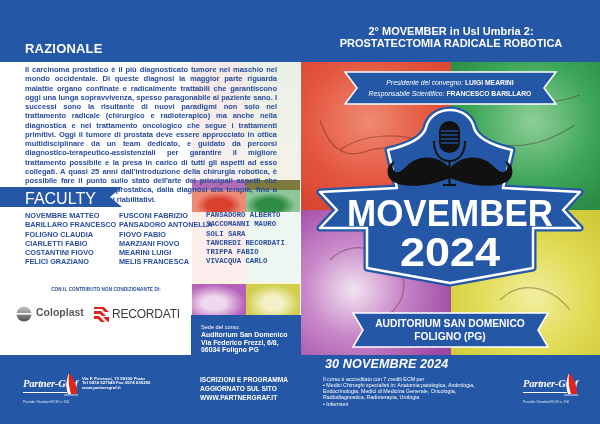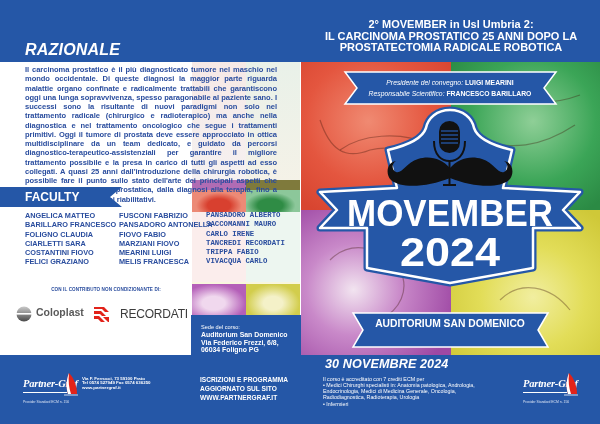--- a/index.html
+++ b/index.html
@@ -1,47 +1,47 @@
 <!DOCTYPE html>
 <html><head>
 <meta charset="utf-8">
 <style>
 *{margin:0;padding:0;box-sizing:border-box;}
 html,body{width:600px;height:424px;overflow:hidden;background:#ffffff;}
 body{position:relative;font-family:"Liberation Sans",sans-serif;}
 .abs{position:absolute;}
 .band{background:#2557a7;}
-#raz-heading{left:25px;top:41px;font-size:16px;font-weight:bold;color:#fff;letter-spacing:0.2px;font-style:italic;}
+#raz-heading{left:25px;top:41px;font-size:13px;font-weight:bold;color:#fff;letter-spacing:0.2px;}
 #raz-body{left:25px;top:65px;width:252px;font-size:7.55px;line-height:9.25px;color:#2a4d9e;text-align:justify;font-weight:bold;letter-spacing:-0.05px;}
 #collage{left:192px;top:62px;width:108px;height:254px;overflow:hidden;}
 #collage div{position:absolute;}
 #faculty-banner{left:0;top:187px;width:122px;height:20px;}
-#faculty-heading{left:25px;top:190px;font-size:12px;font-weight:bold;color:#fff;}
+#faculty-heading{left:25px;top:190px;font-size:16px;font-weight:normal;color:#fff;}
 .fac-col{position:absolute;top:211px;font-size:7.3px;line-height:9.25px;font-weight:bold;color:#2a4d9e;white-space:nowrap;}
 .fac-col div{height:9.25px;}
 #sponsor-caption{left:0;top:287px;width:212px;text-align:center;font-size:4.6px;font-weight:bold;color:#2a4d9e;letter-spacing:0.1px;}
 #coloplast{left:16px;top:306px;height:18px;display:flex;align-items:flex-start;}
 #coloplast-text{font-size:10.5px;font-weight:bold;color:#5a5a5a;margin-left:4px;}
 #recordati{left:94px;top:305px;height:18px;display:flex;align-items:center;}
-#recordati-text{font-size:12px;color:#3c3c3c;margin-left:11px;letter-spacing:-0.2px;}
+#recordati-text{font-size:12px;color:#3c3c3c;margin-left:3px;letter-spacing:-0.2px;}
 #sede-box{left:191px;top:315px;width:110px;height:41px;background:#2557a7;padding:8px 0 0 10px;color:#fff;}
 #sede-label{font-size:5.6px;line-height:8px;}
 .sede-line{font-size:6.9px;font-weight:bold;line-height:7.6px;white-space:nowrap;}
 #top-band{left:0;top:0;width:600px;height:62px;}
 #bottom-band{left:0;top:355px;width:600px;height:69px;}
 .pg-logo{position:absolute;width:60px;height:36px;}
 .pg-word{position:absolute;left:0;top:6px;font-family:"Liberation Serif",serif;font-style:italic;font-weight:bold;font-size:10.5px;color:#fff;white-space:nowrap;letter-spacing:-0.2px;}
 .pg-underline{position:absolute;left:0;top:20px;width:44px;height:1px;background:#fff;}
 .pg-sail{position:absolute;left:40px;top:0;}
 .pg-provider{position:absolute;left:0;top:28px;font-size:3.4px;color:#d8e2f4;white-space:nowrap;}
 #pg-address{left:82px;top:377px;font-size:4.4px;line-height:4.4px;font-weight:bold;color:#fff;white-space:nowrap;}
 #registration{left:200px;top:375px;font-size:6.6px;line-height:9px;font-weight:bold;color:#fff;white-space:nowrap;}
 #quadrants{left:301px;top:62px;width:299px;height:293px;overflow:hidden;}
 #title{left:302px;top:19px;width:298px;text-align:center;font-size:11px;line-height:11.6px;font-weight:bold;color:#fff;white-space:nowrap;}
-#title .l1{text-transform:none;}
+#title .l1{text-transform:none;margin-top:7px;}
 #credits{left:345px;top:77px;width:210px;text-align:center;color:#fff;font-size:6.8px;line-height:11px;white-space:nowrap;}
 #credits .role{font-style:italic;}
 #credits .name{font-weight:bold;}
 #venue-ribbon-text{left:345px;top:317px;width:210px;text-align:center;color:#fff;font-size:10.3px;line-height:13px;font-weight:bold;white-space:nowrap;}
 #date{left:325px;top:357px;font-size:12.6px;font-weight:bold;font-style:italic;color:#fff;white-space:nowrap;letter-spacing:0.1px;}
 #ecm{left:323px;top:376px;font-size:5.3px;line-height:6.1px;color:#fff;white-space:nowrap;}
 </style>
 </head>
 <body>
 
@@ -65,39 +65,39 @@
 </div>
 
 <div id="raz-body" class="abs">Il carcinoma prostatico è il più diagnosticato tumore nel maschio nel mondo occidentale. Di queste diagnosi la maggior parte riguarda malattie organo confinate e radicalmente trattabili che garantiscono oggi una lunga sopravvivenza, spesso paragonabile al paziente sano. I successi sono la risultante di nuovi paradigmi non solo nel trattamento radicale (chirurgico e radioterapico) ma anche nella diagnostica e nel trattamento oncologico che segue i trattamenti primitivi. Oggi il tumore di prostata deve essere approcciato in ottica multidisciplinare da un team dedicato, e guidato da percorsi diagnostico-terapeutico-assistenziali per garantire il migliore trattamento possibile e la presa in carico di tutti gli aspetti ad esso collegati. A quasi 25 anni dall'introduzione della chirurgia robotica, è possibile fare il punto sullo stato dell'arte dei principali aspetti che interessano la patologia prostatica, dalla diagnosi alla terapia, fino a quelli che sono i percorsi riabilitativi.</div>
 
 <svg id="faculty-banner" class="abs" viewBox="0 0 122 20" width="122" height="20">
   <polygon points="0,0 122,0 110,10 122,20 0,20" fill="#2557a7"></polygon>
 </svg>
 <div id="faculty-heading" class="abs">FACULTY</div>
 
 <div class="fac-col" style="left:25px;">
-  <div>ANGELICA MATTEO</div>
+  <div>NOVEMBRE MATTEO</div>
   <div>BARILLARO FRANCESCO</div>
   <div>FOLIGNO CLAUDIA</div>
-  <div>CIARLETTI SARA</div>
+  <div>CIARLETTI FABIO</div>
   <div>COSTANTINI FIOVO</div>
   <div>FELICI GRAZIANO</div>
 </div>
 <div class="fac-col" style="left:119px;">
   <div>FUSCONI FABRIZIO</div>
   <div>PANSADORO ANTONELLA</div>
   <div>FIOVO FABIO</div>
   <div>MARZIANI FIOVO</div>
   <div>MEARINI LUIGI</div>
   <div>MELIS FRANCESCA</div>
 </div>
 <div class="fac-col" style="left:206px;font-family:Liberation Mono, monospace;">
   <div>PANSADORO ALBERTO</div>
   <div>SACCOMANNI MAURO</div>
-  <div>CARLO IRENE</div>
+  <div>SOLI SARA</div>
   <div>TANCREDI  RECORDATI</div>
   <div>TRIPPA FABIO</div>
   <div>VIVACQUA CARLO</div>
 </div>
 
 <div id="sponsor-caption" class="abs">CON IL CONTRIBUTO NON CONDIZIONANTE DI:</div>
 
 <div id="coloplast" class="abs">
   <svg width="16" height="16" viewBox="0 0 16 16">
     <defs>
@@ -148,21 +148,20 @@
 </div>
 
 <div id="registration" class="abs">
   <div>ISCRIZIONI E PROGRAMMA</div>
   <div>AGGIORNATO SUL SITO</div>
   <div>WWW.PARTNERGRAF.IT</div>
 </div>
 
 <div id="title" class="abs">
   <div class="l1">2° MOVEMBER in Usl Umbria 2:</div>
-  <div>IL CARCINOMA PROSTATICO 25 ANNI DOPO LA</div>
   <div>PROSTATECTOMIA RADICALE ROBOTICA</div>
 </div>
 
 <svg id="quadrants" class="abs" viewBox="301 62 299 293" width="299" height="293">
   <defs>
     <radialGradient id="gr" cx="0.45" cy="0.4" r="0.7">
       <stop offset="0" stop-color="#f08a72"></stop>
         <stop offset="0.6" stop-color="#e4563f"></stop>
         <stop offset="1" stop-color="#d84530"></stop>
     </radialGradient>
@@ -229,20 +228,21 @@
     <span class="name">LUIGI MEARINI</span>
   </div>
   <div>
     <span class="role">Responsabile Scientifico:</span>
     <span class="name">FRANCESCO BARILLARO</span>
   </div>
 </div>
 
 <div id="venue-ribbon-text" class="abs">
   <div>AUDITORIUM SAN DOMENICO</div>
+  <div>FOLIGNO (PG)</div>
 </div>
 
 <div id="date" class="abs">30 NOVEMBRE 2024</div>
 
 <div id="ecm" class="abs">
   <div>Il corso è accreditato con 7 crediti ECM per</div>
   <div>• Medici Chirurghi specialisti in: Anatomia patologica, Andrologia,</div>
   <div>Endocrinologia, Medici di Medicina Generale, Oncologia,</div>
   <div>Radiodiagnostica, Radioterapia, Urologia</div>
   <div style="margin-top:1px;">• Infermieri</div>

